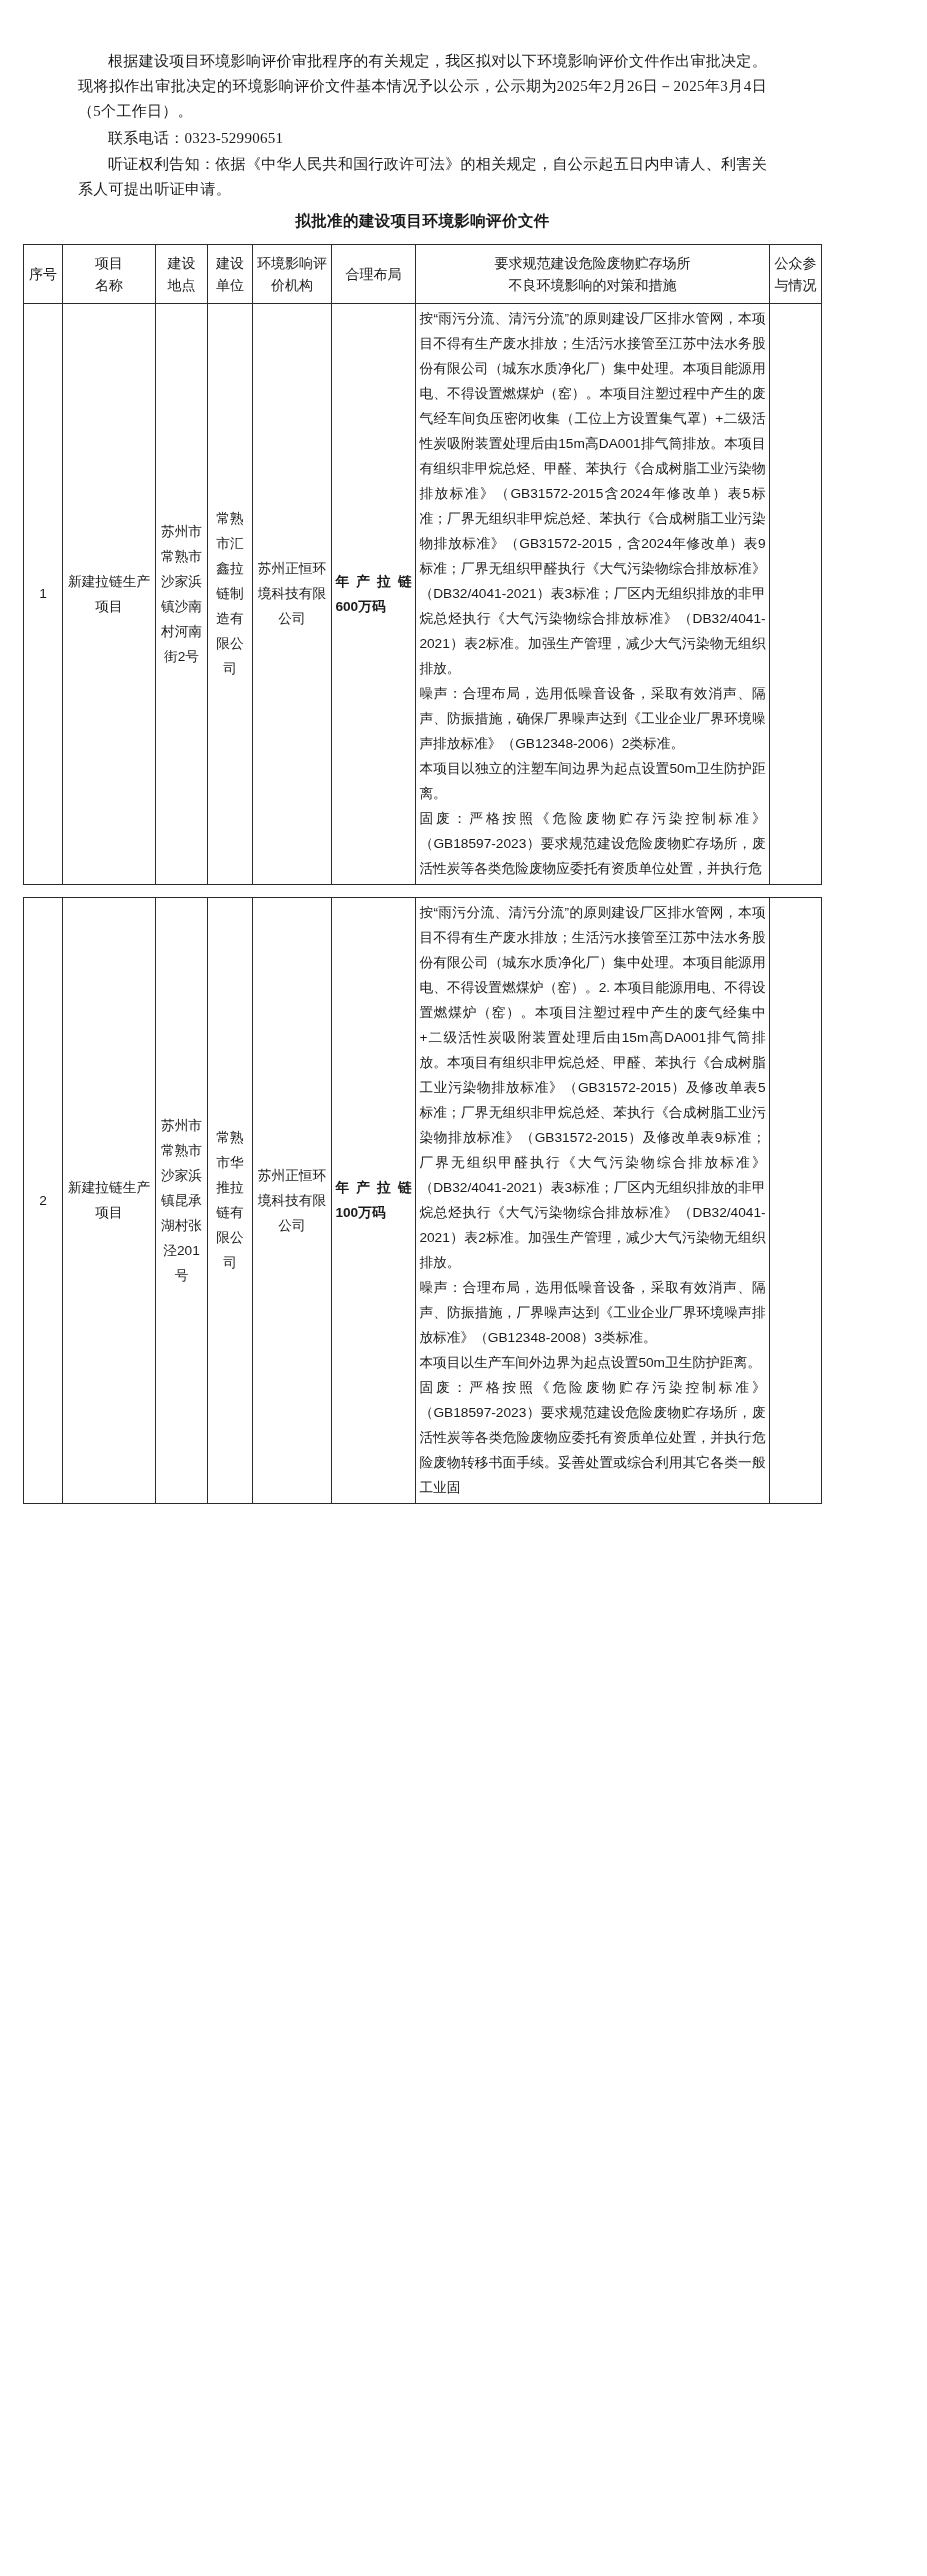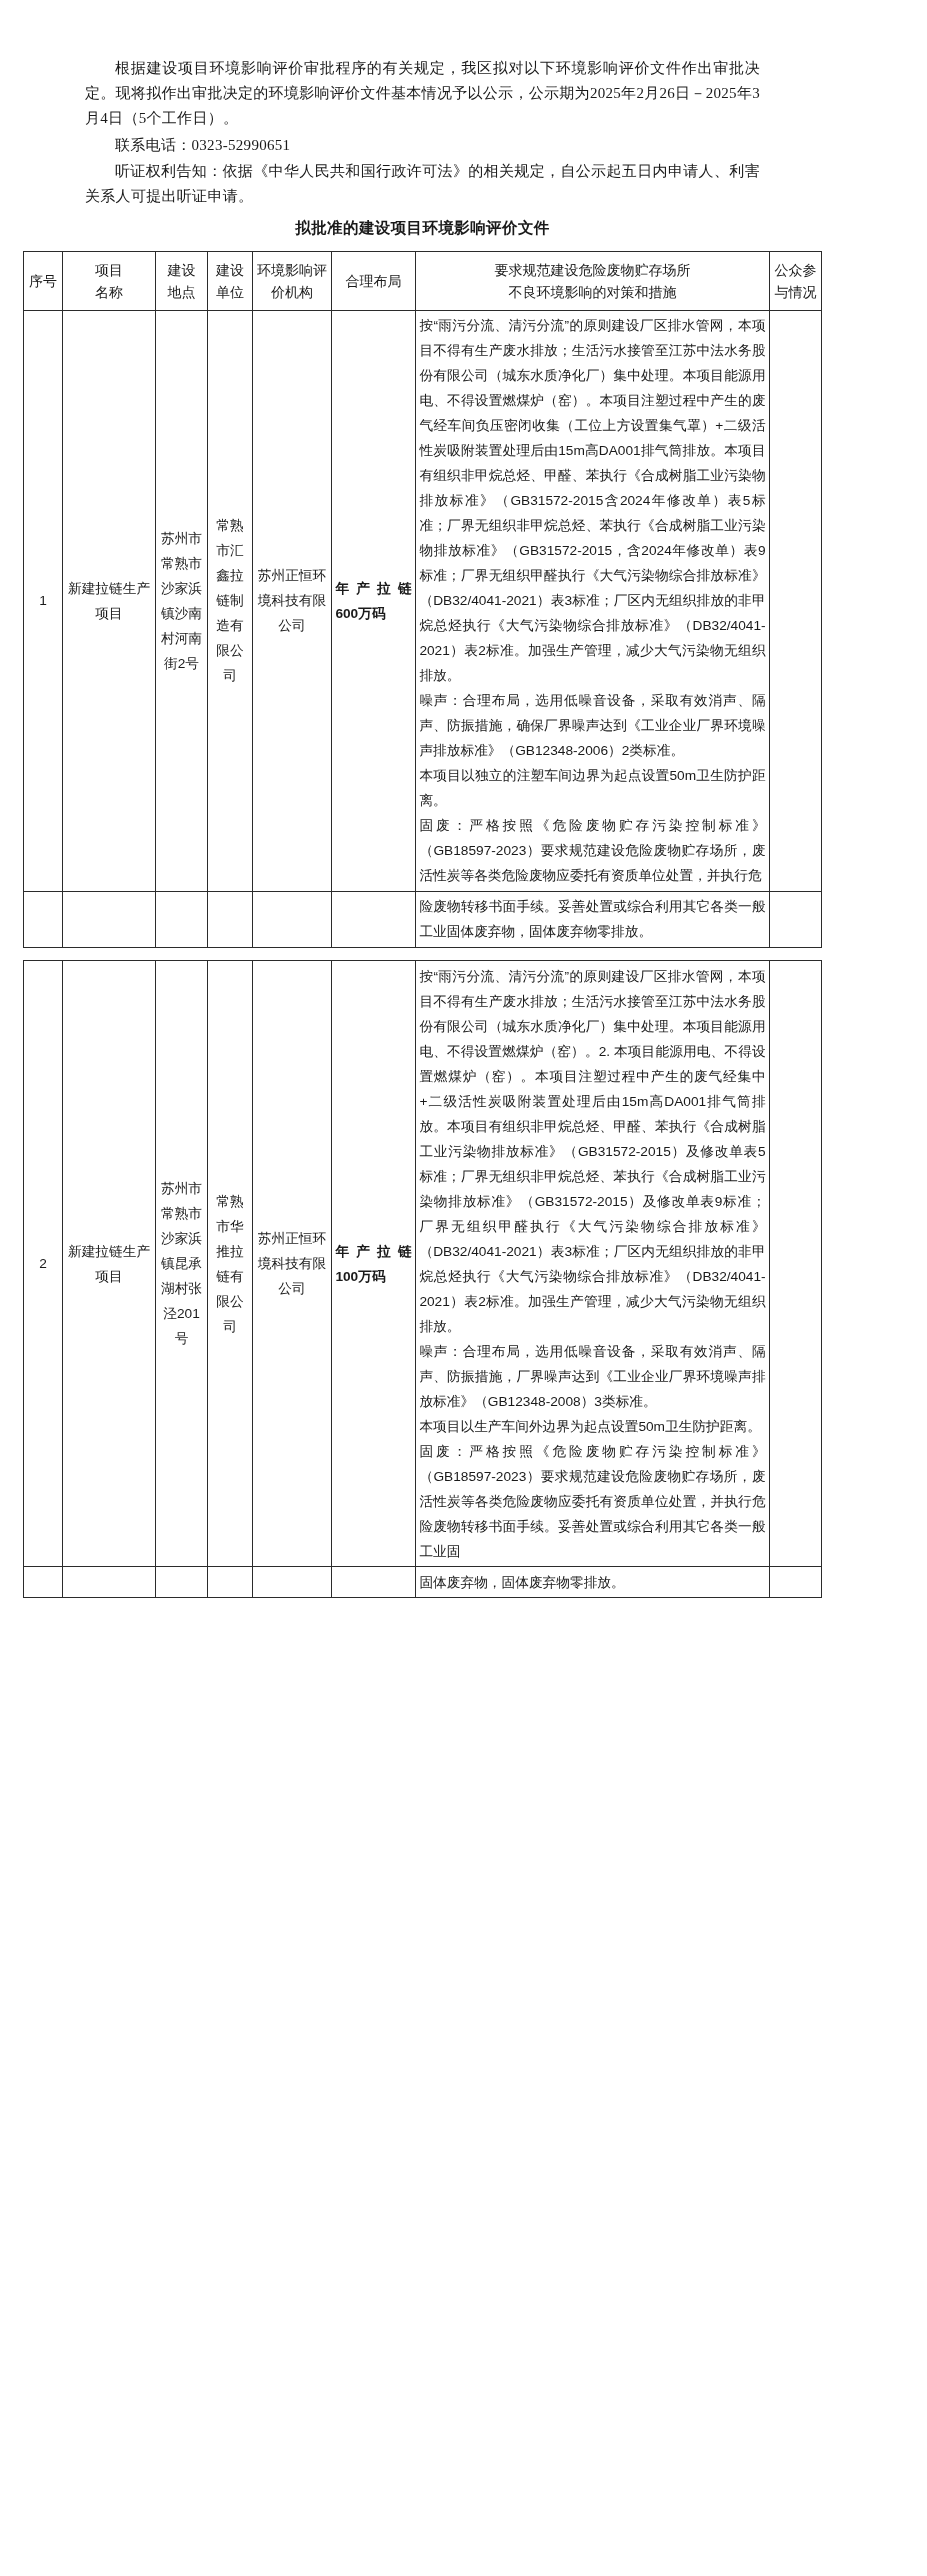--- a/index.html
+++ b/index.html
@@ -9,21 +9,21 @@
   }
   body {
     width: 927px;
     font-family: "Liberation Serif", "DejaVu Serif", serif;
     color: #1a1a1a;
   }
   .page {
     width: 845px;
     min-height: 2576px;
     box-sizing: border-box;
-    padding: 11px;
+    padding: 4px;
     background: #fff;
     position: relative;
   }
   .notice {
     padding: 45px 74px 0 74px;
   }
   .notice p {
     margin: 0 0 1.7px 0;
     font-size: 15px;
     line-height: 25px;
@@ -144,30 +144,20 @@
         <td class="ctr">苏州正恒环境科技有限公司</td>
         <td class="overview">年产拉链600万码</td>
         <td class="body-cell">
             <p>按“雨污分流、清污分流”的原则建设厂区排水管网，本项目不得有生产废水排放；生活污水接管至江苏中法水务股份有限公司（城东水质净化厂）集中处理。本项目能源用电、不得设置燃煤炉（窑）。本项目注塑过程中产生的废气经车间负压密闭收集（工位上方设置集气罩）+二级活性炭吸附装置处理后由15m高DA001排气筒排放。本项目有组织非甲烷总烃、甲醛、苯执行《合成树脂工业污染物排放标准》（GB31572-2015含2024年修改单）表5标准；厂界无组织非甲烷总烃、苯执行《合成树脂工业污染物排放标准》（GB31572-2015，含2024年修改单）表9标准；厂界无组织甲醛执行《大气污染物综合排放标准》（DB32/4041-2021）表3标准；厂区内无组织排放的非甲烷总烃执行《大气污染物综合排放标准》（DB32/4041-2021）表2标准。加强生产管理，减少大气污染物无组织排放。</p>
             <p>噪声：合理布局，选用低噪音设备，采取有效消声、隔声、防振措施，确保厂界噪声达到《工业企业厂界环境噪声排放标准》（GB12348-2006）2类标准。</p>
             <p>本项目以独立的注塑车间边界为起点设置50m卫生防护距离。</p>
             <p>固废：严格按照《危险废物贮存污染控制标准》（GB18597-2023）要求规范建设危险废物贮存场所，废活性炭等各类危险废物应委托有资质单位处置，并执行危</p>
           </td>
         <td class="ctr"></td>
       </tr>
-      <tr>
-        <td class="num"></td>
-        <td class="ctr"></td>
-        <td class="narrow"></td>
-        <td class="narrow"></td>
-        <td class="ctr"></td>
-        <td class="overview"></td>
-        <td class="body-cell">险废物转移书面手续。妥善处置或综合利用其它各类一般工业固体废弃物，固体废弃物零排放。</td>
-        <td class="ctr"></td>
-      </tr>
     </tbody>
   </table>
 
   <table class="main" style="margin-top:12px;">
     <colgroup>
       <col class="c-seq">
         <col class="c-name">
         <col class="c-loc">
         <col class="c-unit">
       <col class="c-org">
@@ -184,27 +174,17 @@
         <td class="ctr">苏州正恒环境科技有限公司</td>
         <td class="overview">年产拉链100万码</td>
         <td class="body-cell">
             <p>按“雨污分流、清污分流”的原则建设厂区排水管网，本项目不得有生产废水排放；生活污水接管至江苏中法水务股份有限公司（城东水质净化厂）集中处理。本项目能源用电、不得设置燃煤炉（窑）。2. 本项目能源用电、不得设置燃煤炉（窑）。本项目注塑过程中产生的废气经集中+二级活性炭吸附装置处理后由15m高DA001排气筒排放。本项目有组织非甲烷总烃、甲醛、苯执行《合成树脂工业污染物排放标准》（GB31572-2015）及修改单表5标准；厂界无组织非甲烷总烃、苯执行《合成树脂工业污染物排放标准》（GB31572-2015）及修改单表9标准；厂界无组织甲醛执行《大气污染物综合排放标准》（DB32/4041-2021）表3标准；厂区内无组织排放的非甲烷总烃执行《大气污染物综合排放标准》（DB32/4041-2021）表2标准。加强生产管理，减少大气污染物无组织排放。</p>
             <p>噪声：合理布局，选用低噪音设备，采取有效消声、隔声、防振措施，厂界噪声达到《工业企业厂界环境噪声排放标准》（GB12348-2008）3类标准。</p>
             <p>本项目以生产车间外边界为起点设置50m卫生防护距离。</p>
             <p>固废：严格按照《危险废物贮存污染控制标准》（GB18597-2023）要求规范建设危险废物贮存场所，废活性炭等各类危险废物应委托有资质单位处置，并执行危险废物转移书面手续。妥善处置或综合利用其它各类一般工业固</p>
           </td>
         <td class="ctr"></td>
       </tr>
-      <tr>
-        <td class="num"></td>
-        <td class="ctr"></td>
-        <td class="narrow"></td>
-        <td class="narrow"></td>
-        <td class="ctr"></td>
-        <td class="overview"></td>
-        <td class="body-cell">固体废弃物，固体废弃物零排放。</td>
-        <td class="ctr"></td>
-      </tr>
     </tbody>
   </table>
 
 </div>
 
 
 </body></html>

